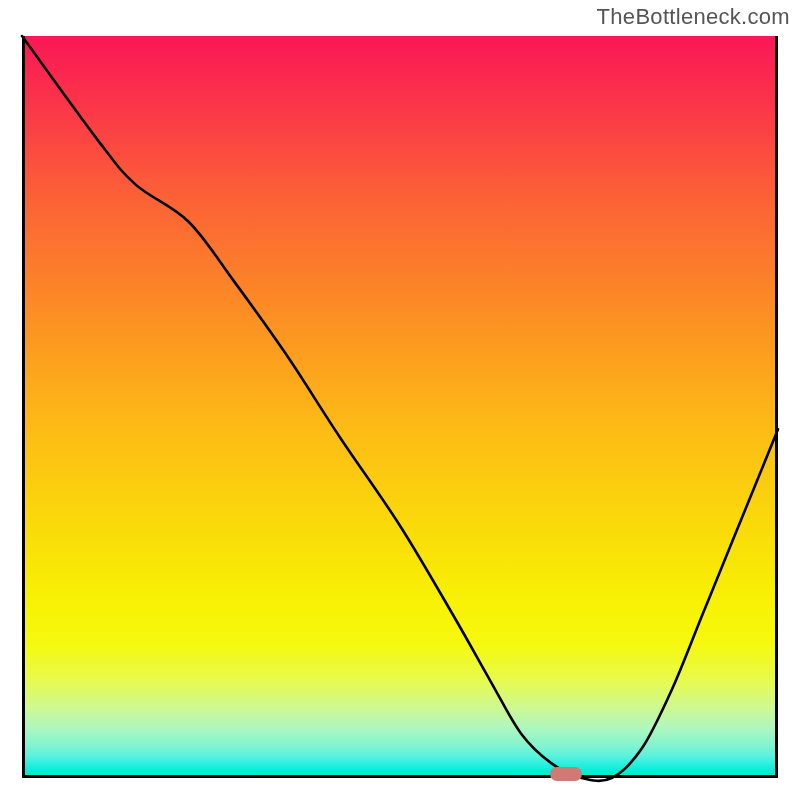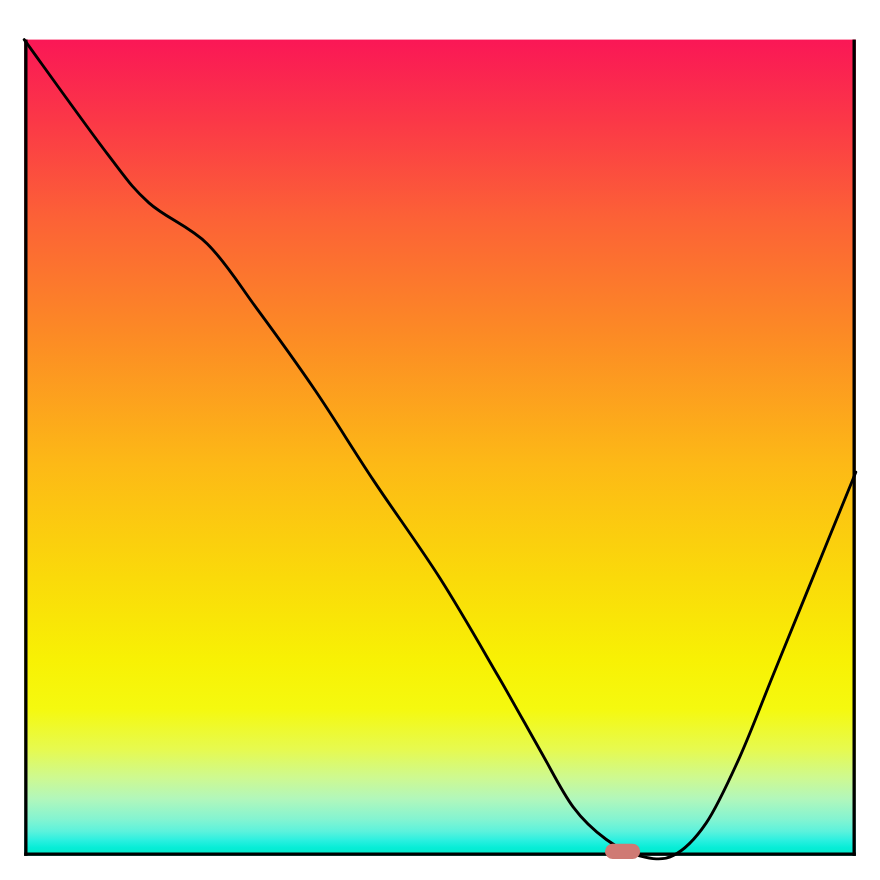--- a/index.html
+++ b/index.html
@@ -88,20 +88,21 @@
     border-radius: 8px;
     background: #cf7a74;
     transform: translate(-50%, -50%);
   }
 </style>
 </head>
 <body>
 
 <div class="frame">
 
+  <div class="watermark">TheBottleneck.com</div>
 
   <div class="plot-area">
 
     <div class="gradient"></div>
 
     <div class="axis-left"></div>
     <div class="axis-right"></div>
     <div class="axis-bottom"></div>
 
     <svg class="curve-svg" viewBox="0 0 100 100" preserveAspectRatio="none">

